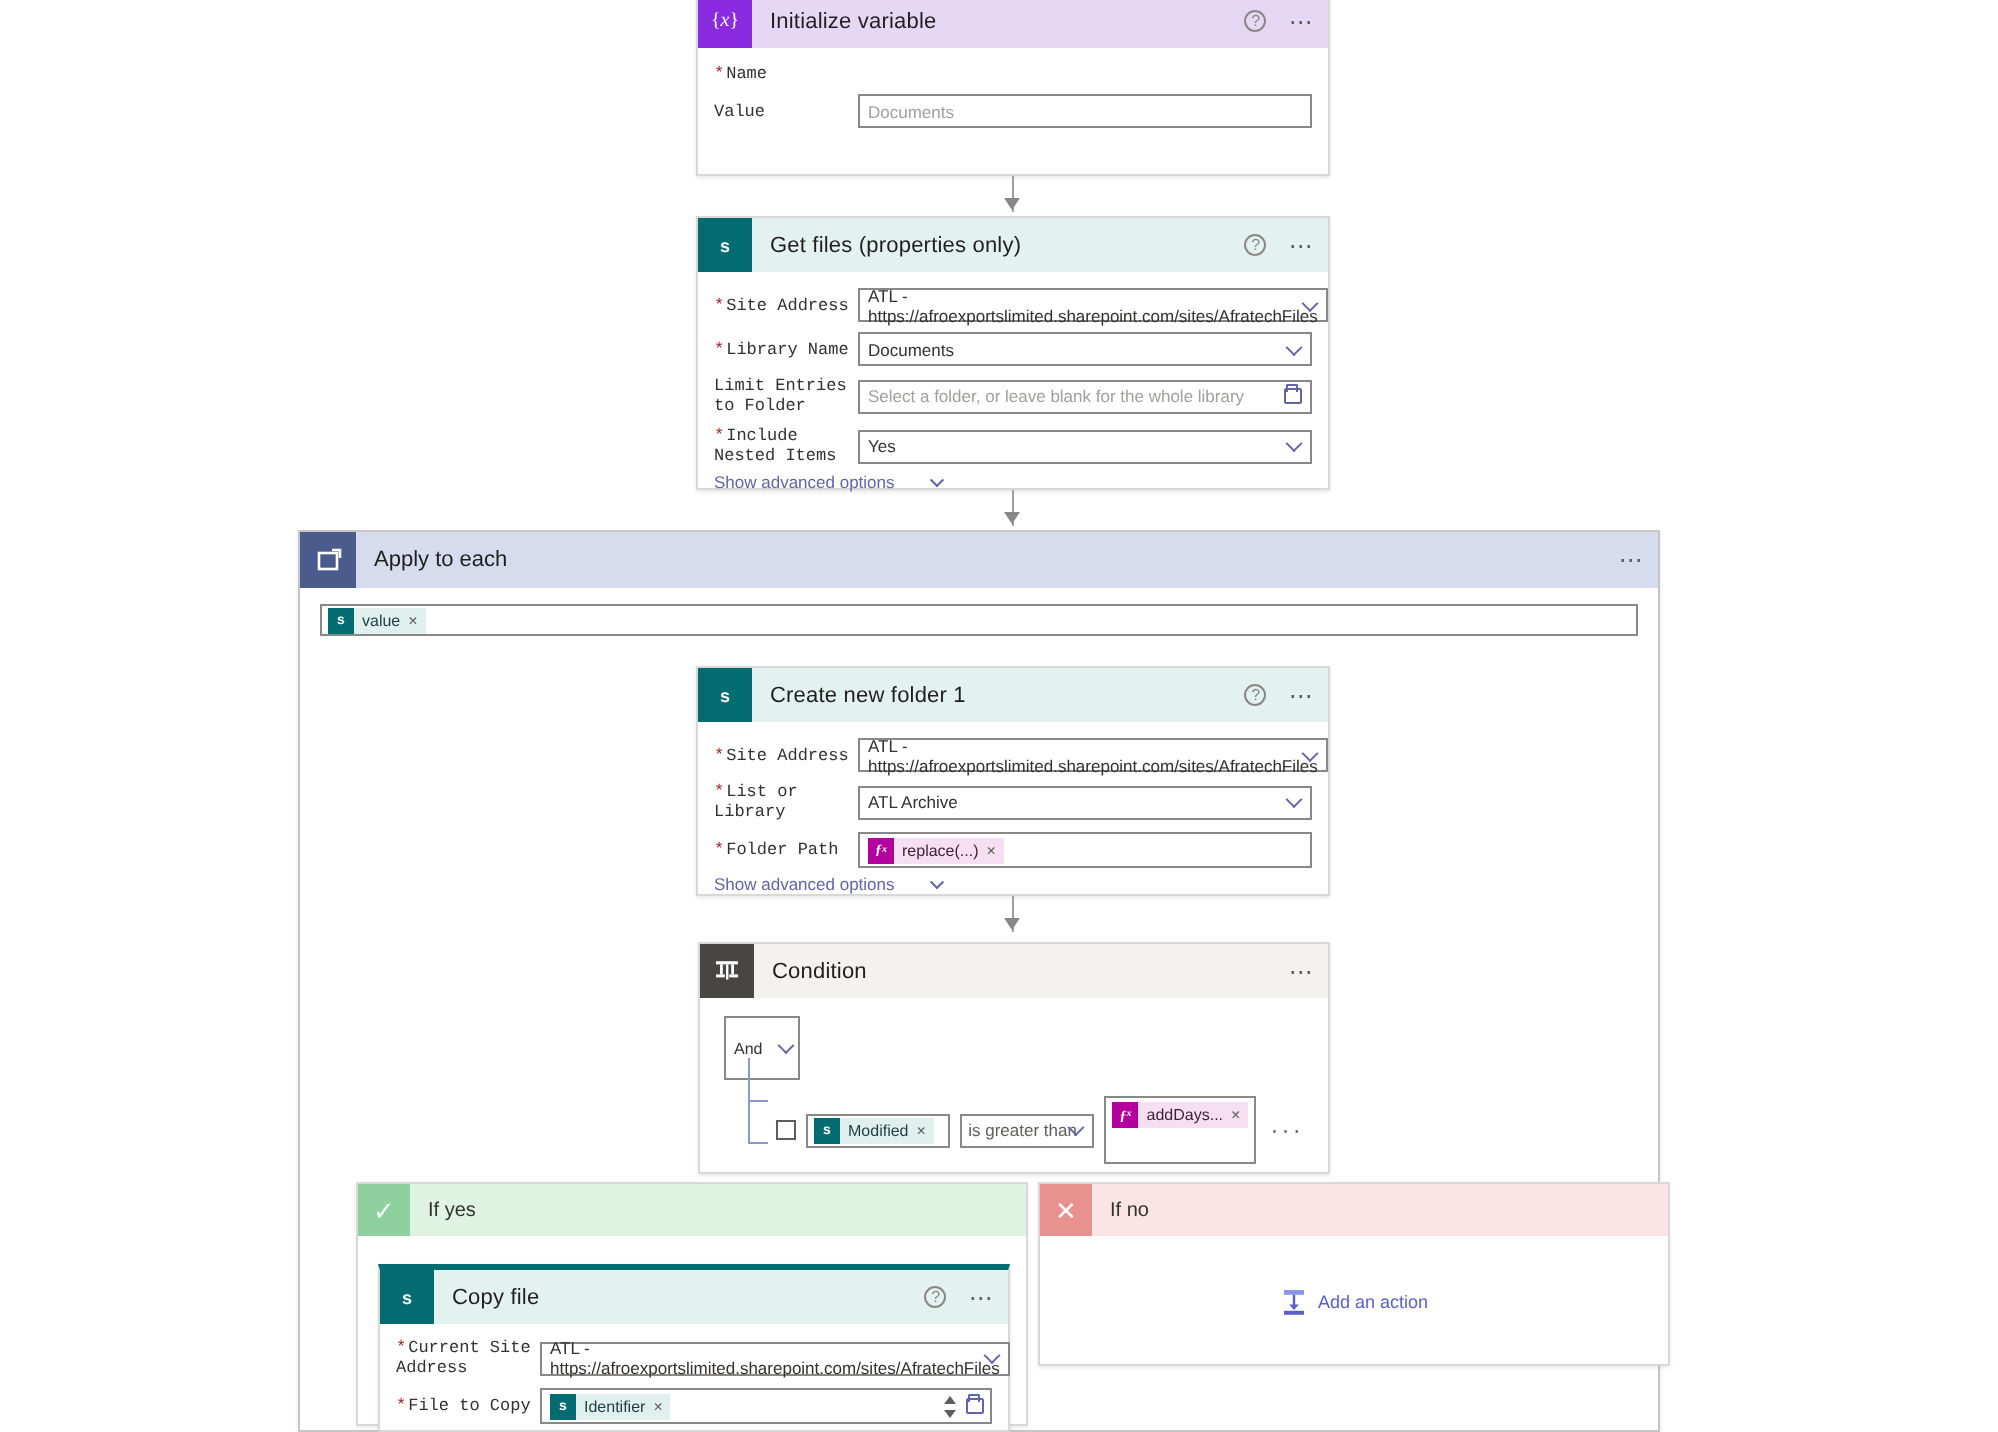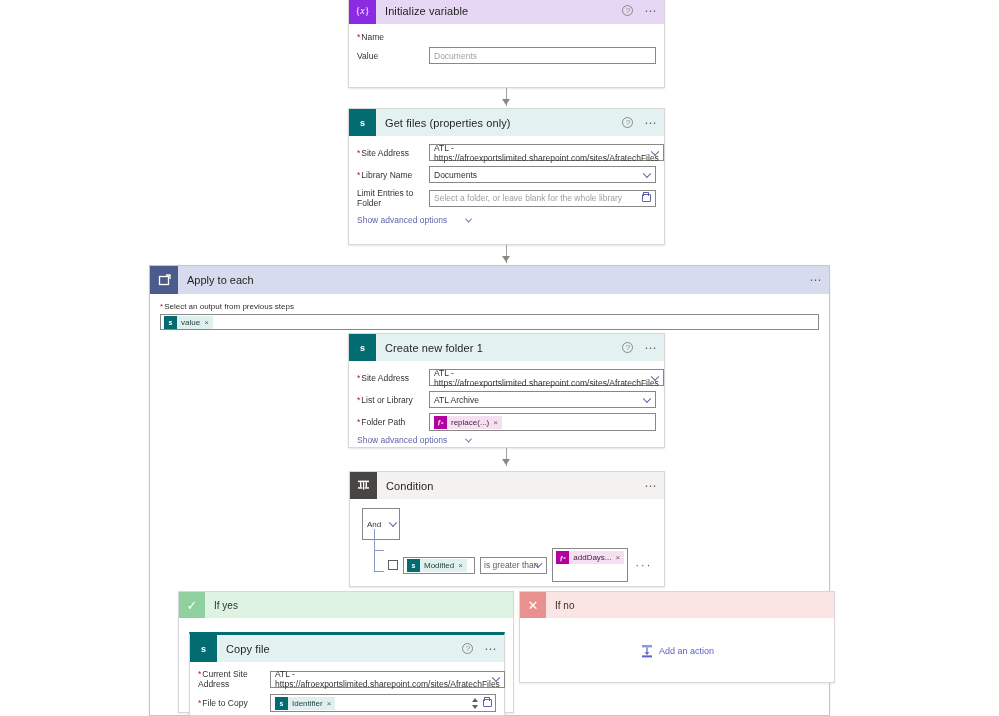--- a/index.html
+++ b/index.html
@@ -58,20 +58,21 @@
   
   .frow {
     display: flex; align-items: center;
     margin-bottom: 5px;
   }
   .flabel {
     width: 72px; flex: 0 0 72px;
     font-size: 8.5px; color: #323130;
     padding-right: 4px;
     line-height: 10px;
+    font-family: Liberation Mono, monospace;
   }
   .req { color:#a4262c; margin-right:1px; }
   .fctrl {
     flex: 1;
     height: 17px;
     border: 1px solid #8a8886;
     background:#fff;
     display: flex; align-items: center;
     padding: 0 4px;
     font-size: 8.5px;
@@ -255,20 +256,27 @@
           <i class="chev"></i>
         </div>
     </div>
     <div class="frow">
       <div class="flabel">Limit Entries to Folder</div>
       <div class="fctrl ph">
           <span>Select a folder, or leave blank for the whole library</span>
           <i class="folder-ic"></i>
         </div>
     </div>
+    <div class="frow" style="margin-bottom:2px;">
+      <div class="flabel"><span class="req">*</span><span>Include Nested Items</span></div>
+      <div class="fctrl">
+          <span>Yes</span>
+          <i class="chev"></i>
+        </div>
+    </div>
     <div class="adv-link">
       <span>Show advanced options</span>
         <i class="adv-chev"></i>
     </div>
   </div>
 </div>
 
 <div class="conn" style="left:506px; top:245px; height:18px;"></div>
 <div class="arrow" style="left:502px; top:256px;"></div>
 
@@ -279,23 +287,20 @@
         <rect x="1.5" y="2.5" width="9" height="8" fill="none" stroke="#ffffff" stroke-width="1.3"></rect>
         <path d="M8 1 L12 1 L12 5" fill="none" stroke="#ffffff" stroke-width="1.3"></path>
       </svg>
     </div>
     <div class="loop-title">Apply to each</div>
     <div class="head-actions" style="height:28px;">
       <span class="ellipsis">⋯</span>
     </div>
   </div>
   <div class="loop-body">
-    <div class="loop-sublabel">
-      <span class="req">*</span><span>Select an output from previous steps</span>
-    </div>
     <div class="loop-input">
       <span class="chip">
         <span class="chip-ic">s</span>
         <span class="chip-lb">value</span>
         <span class="chip-x">×</span>
       </span>
     </div>
   </div>
 </div>
 

